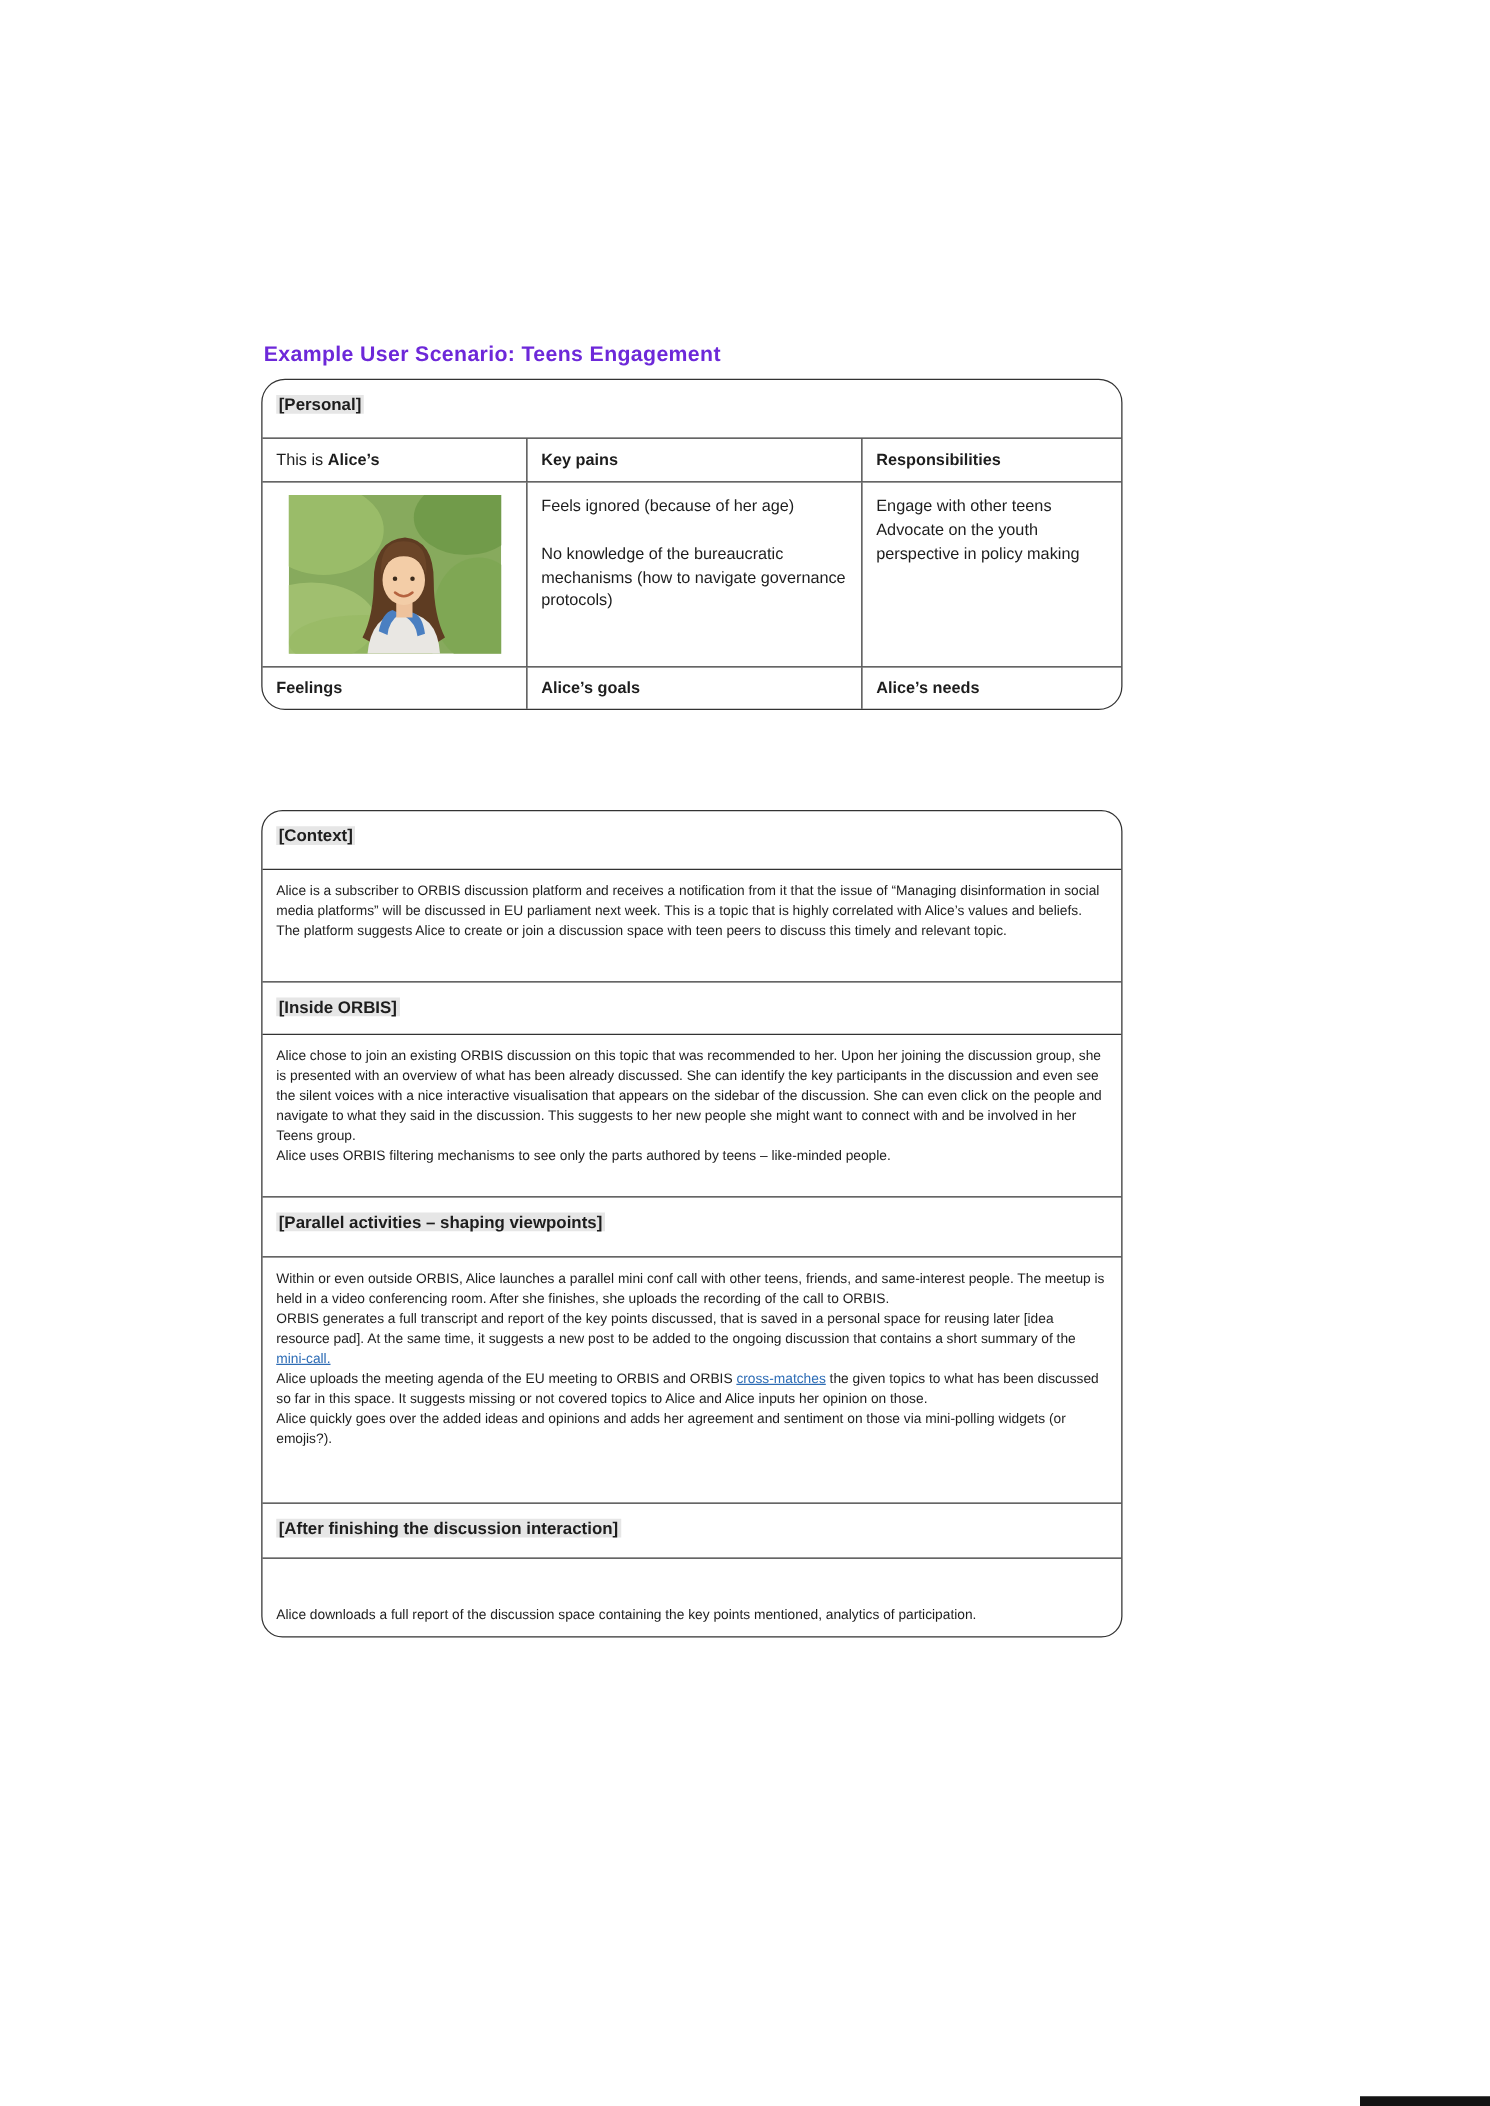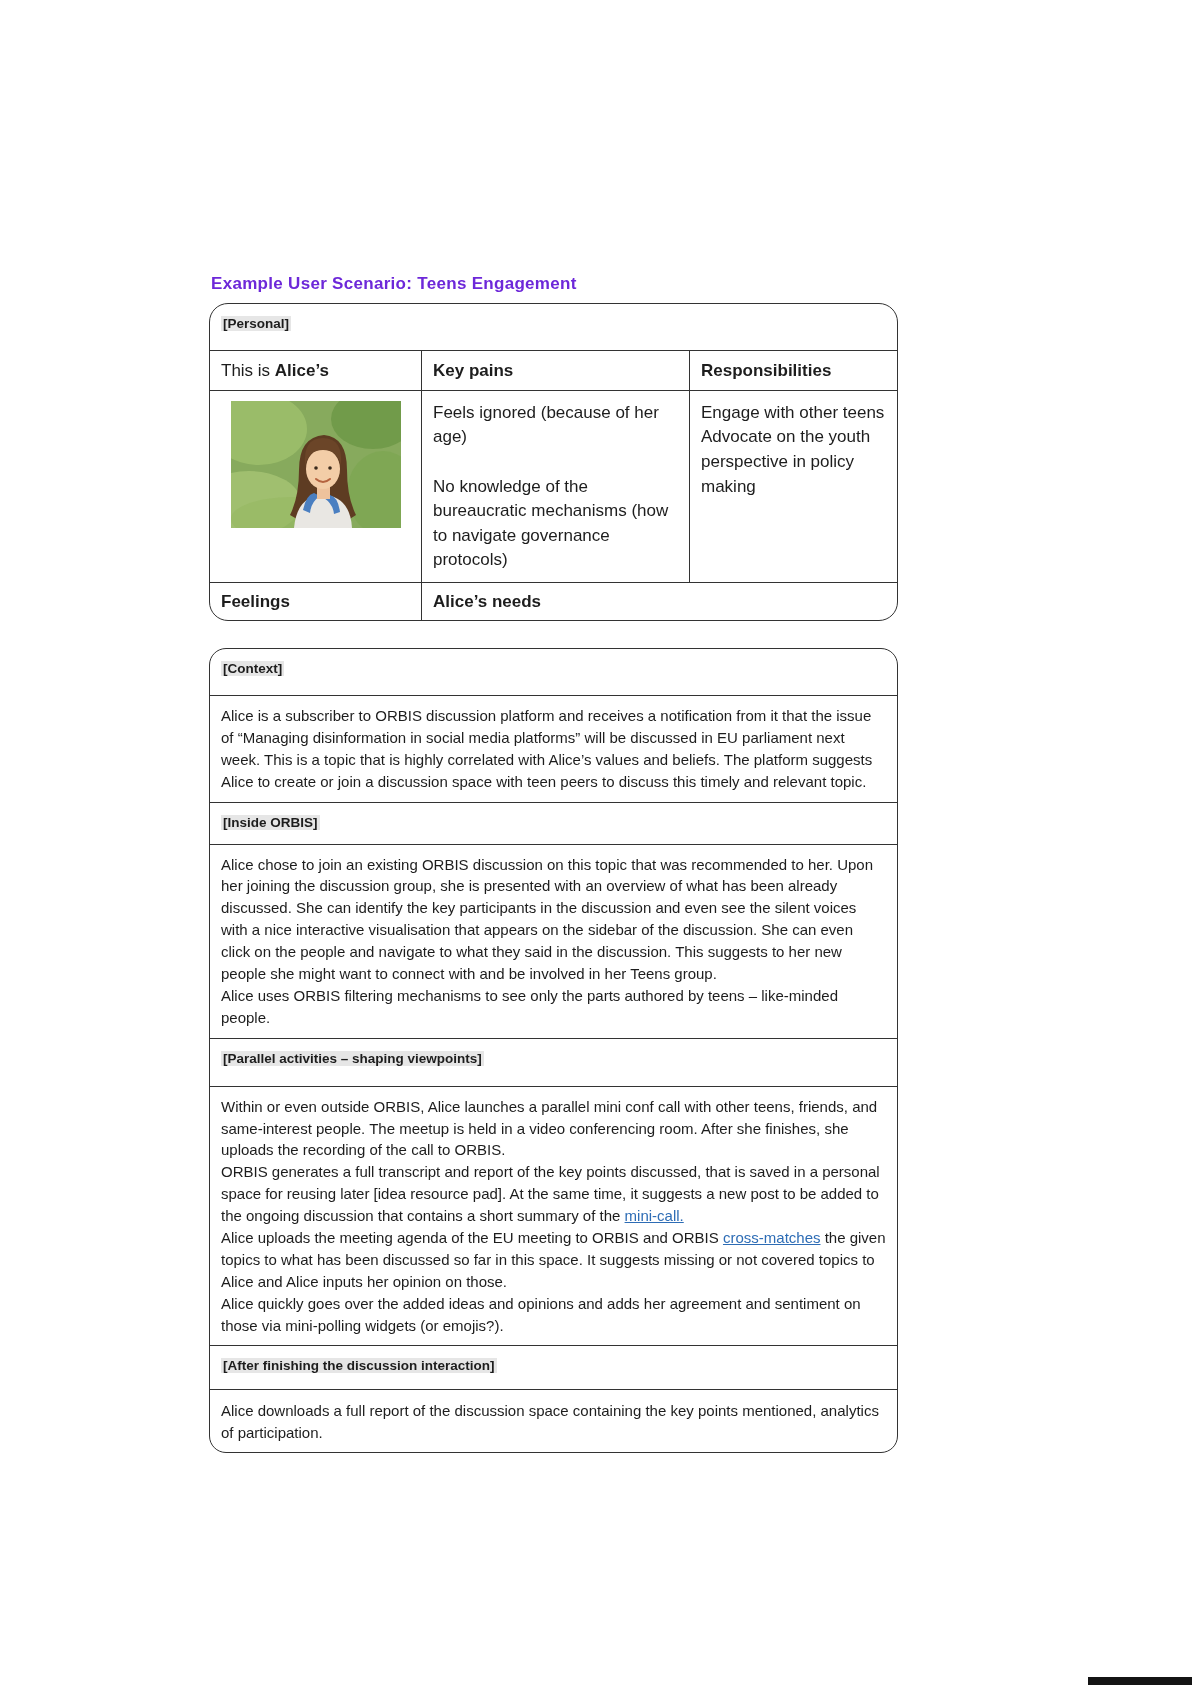--- a/index.html
+++ b/index.html
@@ -11,32 +11,32 @@
   .doc-title {
     position:absolute; left:211px; top:274px;
     font-size:17px; font-weight:bold; color:#6d28d9; letter-spacing:.3px;
   }
   .tbl {
     position:absolute; left:209px; width:689px;
     border:1.5px solid #333; background:#fff;
   }
   .row { display:flex; border-bottom:1.4px solid #333; }
   .row:last-child { border-bottom:none; }
-  .cell { padding:9px 11px; font-size:17px; line-height:1.45; }
+  .cell { padding:9px 11px; font-size:13px; line-height:1.45; }
   .c1 { width:212px; border-right:1.4px solid #333; flex:none; }
   .c2 { width:268px; border-right:1.4px solid #333; flex:none; }
   .c3 { flex:1; }
   .full { width:100%; }
   .bold { font-weight:bold; }
   .pre { white-space:pre-line; }
   .hdr-cell { padding:10px 11px; font-size:13.5px; }
   .hdr-cell .hl { font-weight:bold; background:#e6e6e6; padding:0 2px; }
   .photo-cell { padding:9px 10px; }
   .photo-frame { display:block; width:170px; height:127px; margin:1px auto 0 auto; }
-  .para { font-size:15px; line-height:1.46; }
+  .para { font-size:11px; line-height:1.46; }
   a.doclink, .doclink {
     color:#2d6cb5; text-decoration:underline; cursor:pointer;
   }
   .bottom-bar {
     position:absolute; right:0; bottom:0; width:104px; height:8px;
     background:#141414;
   }
 </style>
 </head>
 <body>
@@ -80,20 +80,21 @@
         </svg>
       </div>
       <div class="cell c2 pre" style="padding-top:10px;">Feels ignored (because of her age)
 
 No knowledge of the bureaucratic mechanisms (how to navigate governance protocols)</div>
       <div class="cell c3 pre" style="padding-top:10px;">Engage with other teens
 Advocate on the youth perspective in policy making</div>
     </div>
     <div class="row" style="min-height:33px;">
       <div class="cell c1 bold" style="padding-top:7px;padding-bottom:5px;">Feelings</div>
+      <div class="cell c2 bold" style="padding-top:7px;padding-bottom:5px;">Alice’s goals</div>
       <div class="cell c3 bold" style="padding-top:7px;padding-bottom:5px;">Alice’s needs</div>
     </div>
   </div>
 
   <div class="tbl" style="top:648px;border-radius:17px;">
     <div class="row" style="min-height:47px;">
       <div class="cell full hdr-cell">
         <span class="hl">[Context]</span>
       </div>
     </div>

